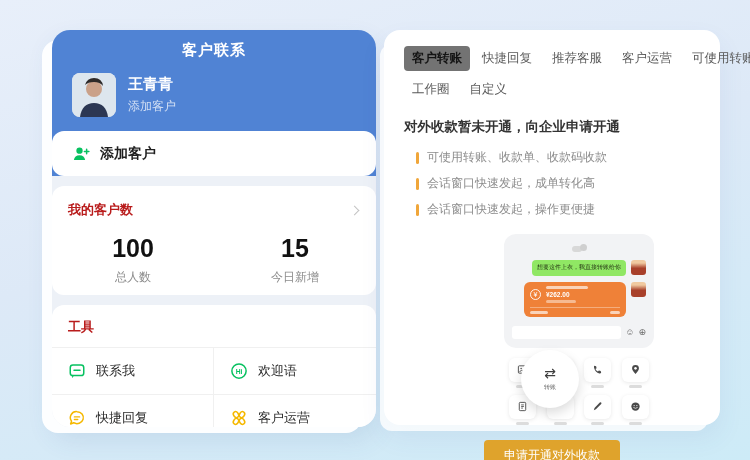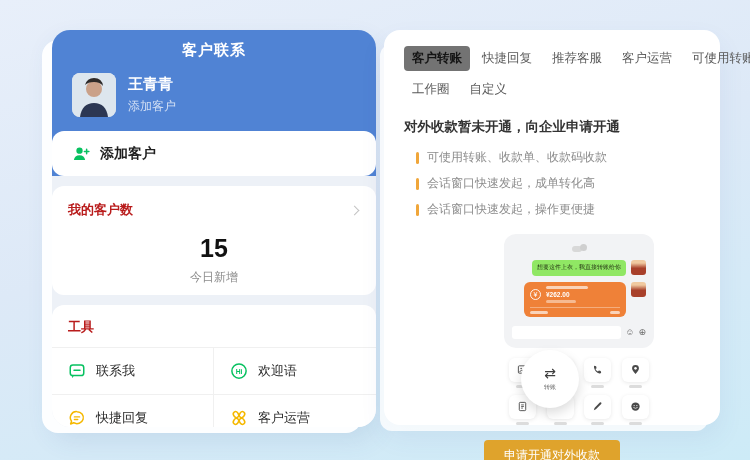--- a/index.html
+++ b/index.html
@@ -138,20 +138,24 @@
     </div>
   </div>
 
   <div class="card stats-card">
     <div class="card-head">
       <span class="t">我的客户数</span>
       <span class="chev"></span>
     </div>
     <div class="stats-row">
       <div class="stat">
+        <div class="num">100</div>
+        <div class="lab">总人数</div>
+      </div>
+      <div class="stat">
         <div class="num">15</div>
         <div class="lab">今日新增</div>
       </div>
     </div>
   </div>
 
   <div class="card tools-card">
     <div class="card-head">
       <span class="t">工具</span>
     </div>

